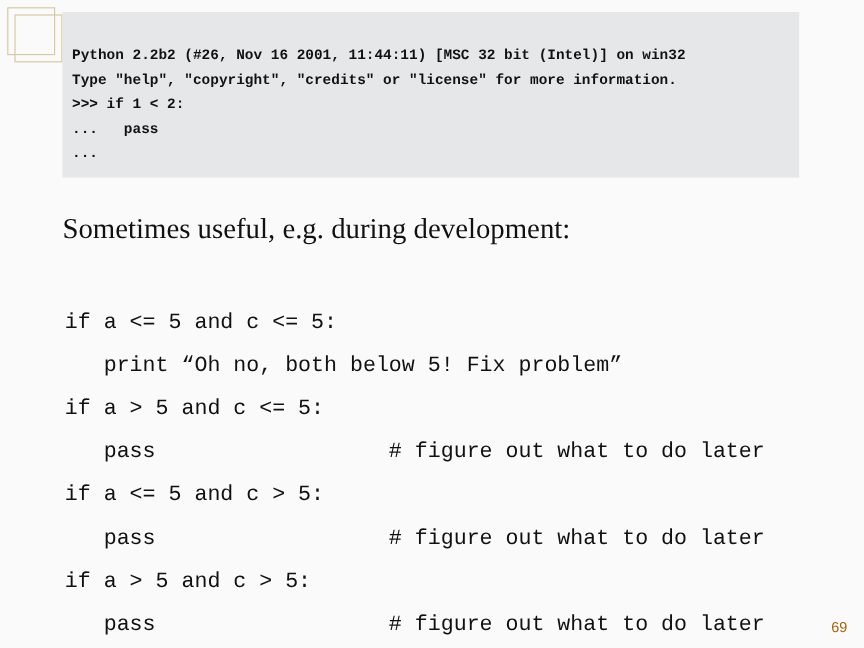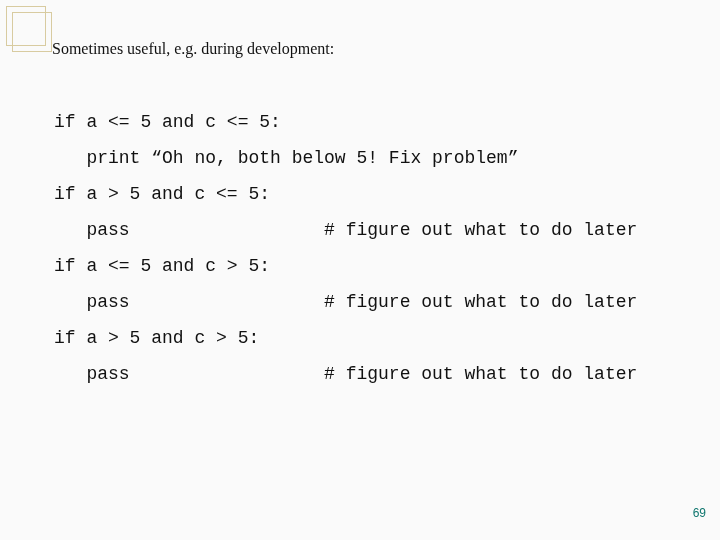--- a/index.html
+++ b/index.html
@@ -43,53 +43,59 @@
     padding: 6px 8px 10px 8px;
     font-family: 'Courier New', Courier, monospace;
     font-weight: bold;
     font-size: 12px;
     line-height: 1.7;
     color: #111;
     white-space: pre;
     margin-right: 2px;
   }
   .bodytext {
-    font-size: 16px;
+    font-size: 24px;
     color: #111;
     margin: 30px 0 10px 0;
     font-family: Georgia, 'Times New Roman', serif;
   }
   .code {
     font-family: 'Courier New', Courier, monospace;
     font-size: 18px;
     line-height: 2.0;
     color: #111;
     white-space: pre;
     margin-left: 2px;
   }
   .pagenum {
     position: absolute;
     right: 14px;
-    bottom: 20px;
+    bottom: 10px;
     font-size: 12px;
-    color: #0f766e;
+    color: #a16207;
     font-family: Arial, sans-serif;
   }
 </style>
 </head>
 <body>
 
 <div class="deco-corner">
   <div class="sq sq1"></div>
   <div class="sq sq2"></div>
 </div>
 
 <div class="slide">
 
 
+  <div class="console">
+<span>Python 2.2b2 (#26, Nov 16 2001, 11:44:11) [MSC 32 bit (Intel)] on win32</span>
+<span>Type "help", "copyright", "credits" or "license" for more information.</span>
+<span>&gt;&gt;&gt; if 1 &lt; 2:</span>
+<span>...   pass</span>
+<span>...</span></div>
 
   <p class="bodytext">Sometimes useful, e.g. during development:</p>
 
   <div class="code">
 <span>if a &lt;= 5 and c &lt;= 5:</span>
 <span>   print “Oh no, both below 5! Fix problem”</span>
 <span>if a &gt; 5 and c &lt;= 5:</span>
 <span>   pass                  # figure out what to do later</span>
 <span>if a &lt;= 5 and c &gt; 5:</span>
 <span>   pass                  # figure out what to do later</span>

